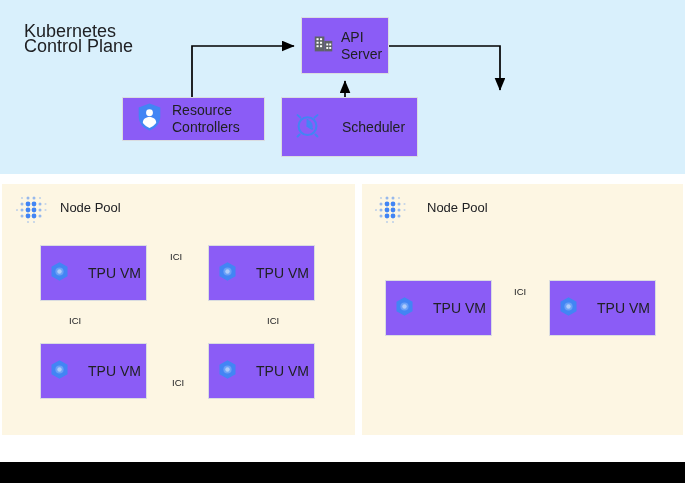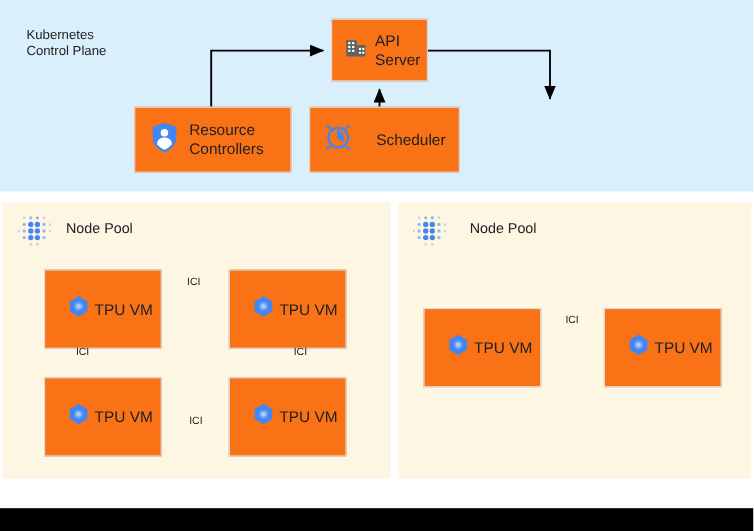--- a/index.html
+++ b/index.html
@@ -32,55 +32,55 @@
     background: #fdf6e3;
   }
   .panel-footer {
     left: 0; top: 462px; width: 685px; height: 21px;
     background: #000000;
   }
 
   
   .panel-title {
     position: absolute;
-    font-size: 12px;
+    font-size: 18px;
     line-height: 15px;
     color: #202124;
     white-space: pre-line;
   }
   .title-control { left: 24px; top: 24px; }
   .title-pool-left { left: 60px; top: 200px; font-size: 13px; }
   .title-pool-right { left: 427px; top: 200px; font-size: 13px; }
 
   
   .node-box {
     position: absolute;
     box-sizing: border-box;
-    background: #f97316;
+    background: #8b5cf6;
     border: 1px solid #dadce0;
     display: flex;
     align-items: center;
     gap: 10px;
     padding-left: 14px;
   }
   .node-label {
     font-size: 14px;
     line-height: 17px;
     color: #202124;
     white-space: pre-line;
   }
 
   
   .box-api      { left: 301px; top: 17px;  width: 88px;  height: 57px; padding-left: 11px; gap: 7px; }
-  .box-rc       { left: 122px; top: 97px;  width: 143px; height: 60px; }
+  .box-rc       { left: 122px; top: 97px;  width: 143px; height: 44px; }
   .box-sched    { left: 281px; top: 97px;  width: 137px; height: 60px; padding-left: 12px; gap: 21px; }
   .box-storage  { left: 438px; top: 97px;  width: 125px; height: 60px; padding-left: 14px; gap: 11px; }
 
   
-  .box-vm { width: 107px; height: 72px; padding-left: 20px; gap: 4px; }
+  .box-vm { width: 107px; height: 56px; padding-left: 8px; gap: 18px; }
   .vm-l-tl { left: 40px;  top: 245px; }
   .vm-l-tr { left: 208px; top: 245px; }
   .vm-l-bl { left: 40px;  top: 343px; }
   .vm-l-br { left: 208px; top: 343px; }
   .vm-r-l  { left: 385px; top: 280px; }
   .vm-r-r  { left: 549px; top: 280px; }
 
   
   .icon { display: block; flex: 0 0 auto; }
 

